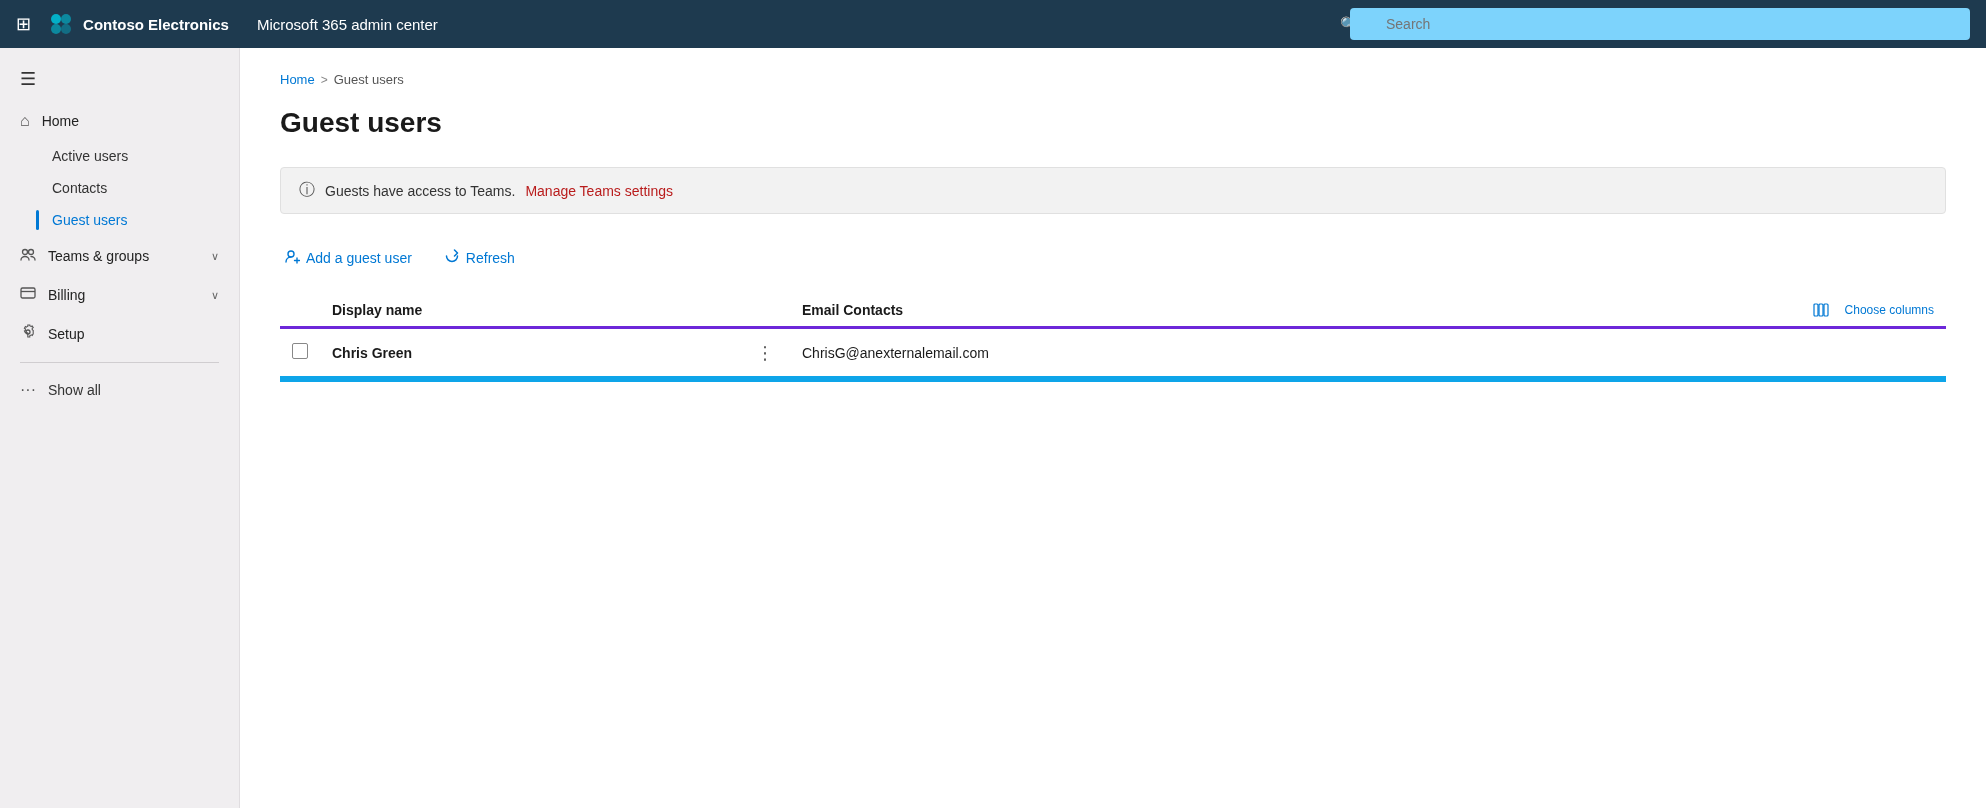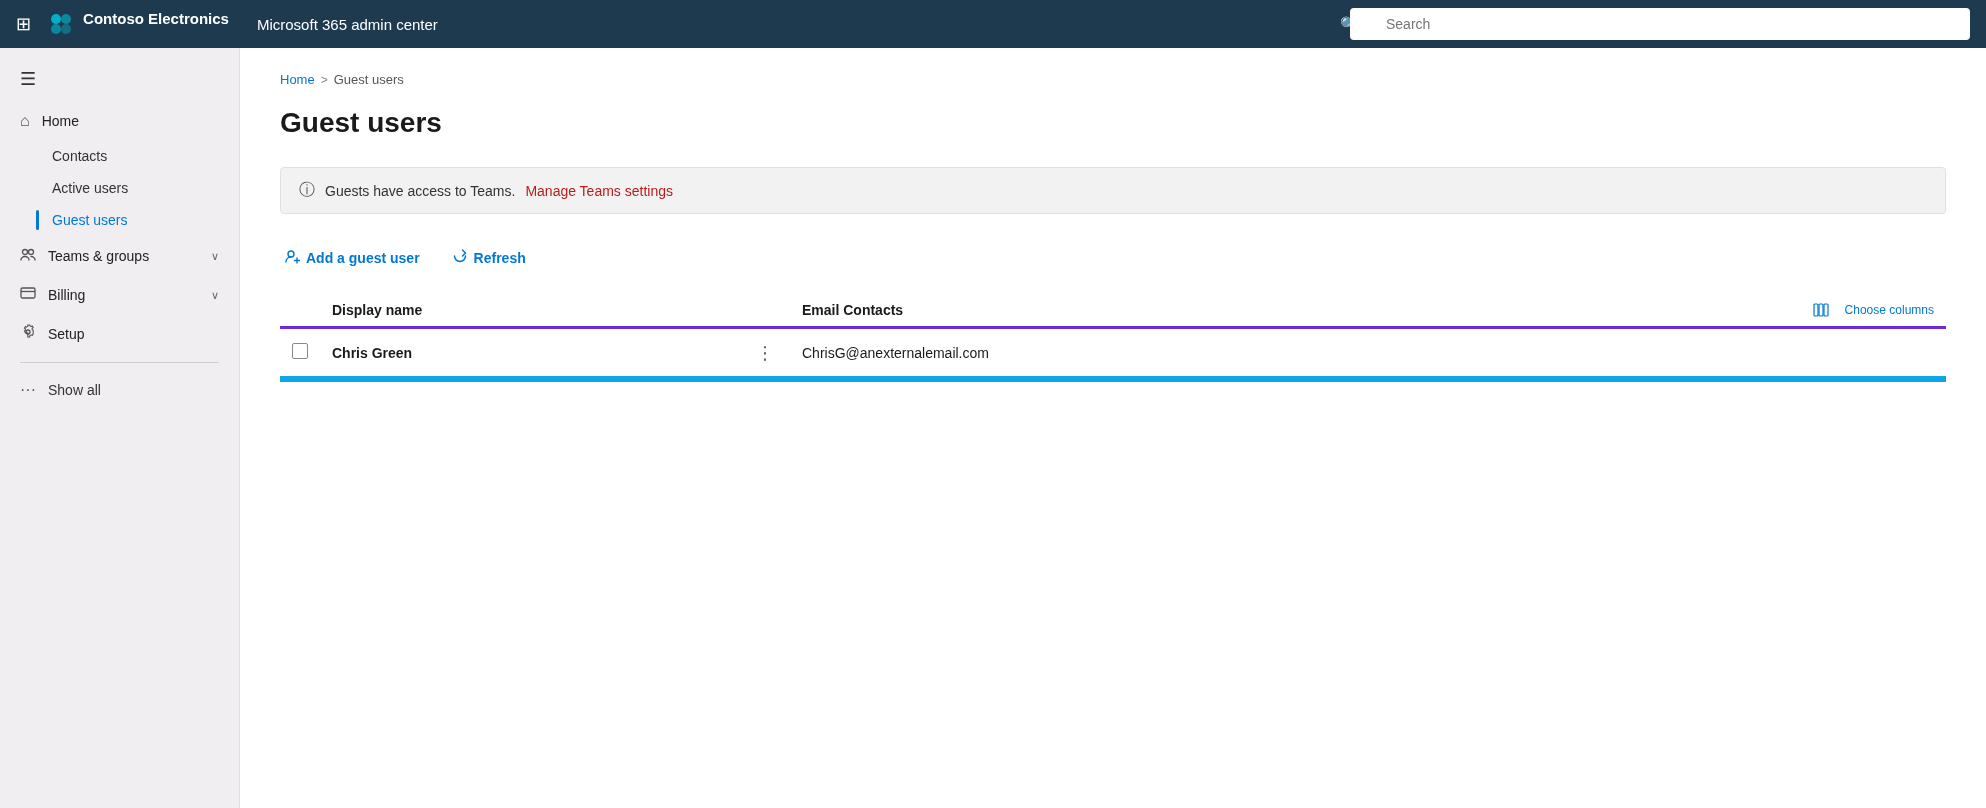--- a/index.html
+++ b/index.html
@@ -15,20 +15,21 @@
       gap: 16px;
       flex-shrink: 0;
     }
     .topbar-grid-icon {
       color: #fff;
       font-size: 18px;
       cursor: pointer;
     }
     .topbar-brand {
       display: flex;
+      align-items: center;
       gap: 8px;
       color: #fff;
     }
     .topbar-brand-logo {
       width: 28px;
       height: 28px;
     }
     .topbar-brand-name {
       font-size: 15px;
       font-weight: 600;
@@ -38,21 +39,21 @@
     .topbar-app-name {
       font-size: 15px;
       color: #fff;
       margin-left: 12px;
     }
     .topbar-search {
       flex: 1;
       max-width: 620px;
       margin-left: auto;
       height: 32px;
-      background: #ffffff;
+      background: #7dd3fc;
       border: none;
       border-radius: 4px;
       padding: 0 12px 0 36px;
       font-size: 14px;
       color: #333;
       outline: none;
       position: relative;
     }
     .search-wrapper {
       flex: 1;
@@ -208,21 +209,20 @@
     .toolbar-btn {
       display: flex;
       align-items: center;
       gap: 6px;
       font-size: 14px;
       color: #0078d4;
       cursor: pointer;
       background: none;
       border: none;
       padding: 6px 4px;
-      font-weight: bold;
     }
     .toolbar-btn-icon { font-size: 16px; }
 
     
     .data-table {
       width: 100%;
       border-collapse: collapse;
       font-size: 14px;
     }
     .data-table th {
@@ -301,24 +301,24 @@
   <nav class="sidebar">
     <div class="sidebar-hamburger">☰</div>
 
     <div class="sidebar-nav-item">
       <span class="nav-icon">⌂</span>
       <span class="nav-label">Home</span>
     </div>
 
 
     <div class="sidebar-sub-item">
+      <span>Active users</span>
+    </div>
+    <div class="sidebar-sub-item">
       <span>Contacts</span>
-    </div>
-    <div class="sidebar-sub-item">
-      <span>Active users</span>
     </div>
     <div class="sidebar-sub-item active">
       <span>Guest users</span>
     </div>
 
     <div class="sidebar-nav-item">
       <span class="nav-icon">
         <svg width="16" height="16" viewBox="0 0 16 16" fill="none">
           <circle cx="5" cy="6" r="2.5" stroke="#555" stroke-width="1.3"></circle>
           <circle cx="11" cy="6" r="2.5" stroke="#555" stroke-width="1.3"></circle>

